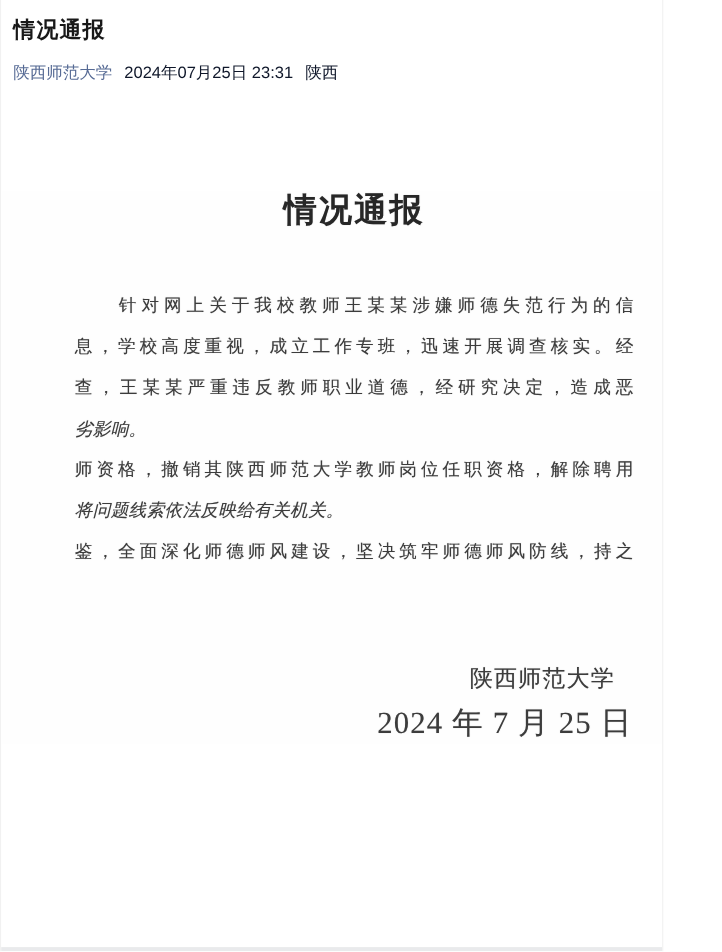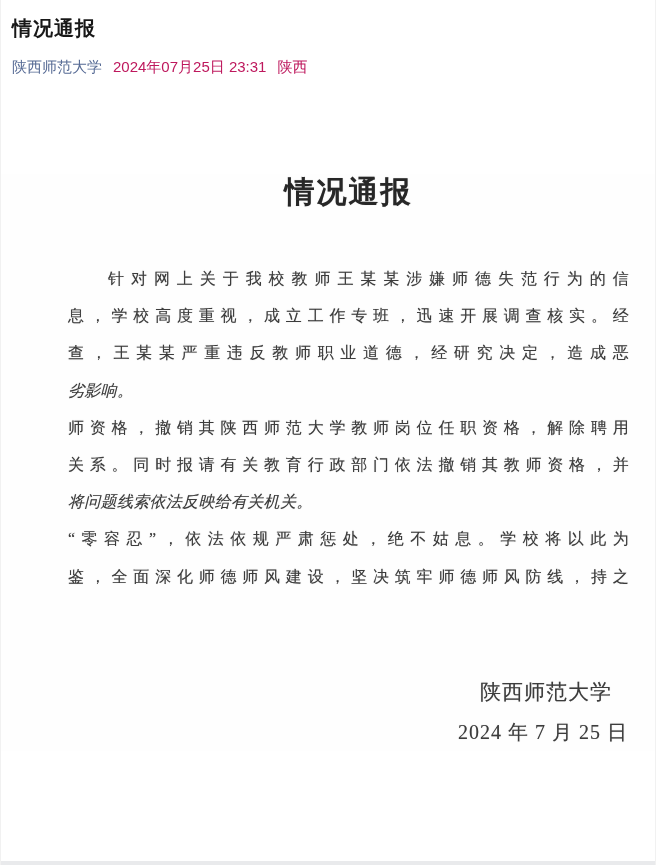--- a/index.html
+++ b/index.html
@@ -1,18 +1,18 @@
 <!DOCTYPE html>
 <html><head>
 <meta charset="utf-8">
 <style>
   html, body { margin: 0; padding: 0; background: #ffffff; }
   .screen {
     position: relative;
-    width: 656px;
+    width: 603px;
     height: 865px;
     margin: 0;
     background: #ffffff;
     overflow: hidden;
     box-sizing: border-box;
     border-left: 1px solid #f1f1f1;
     border-right: 1px solid #f1f1f1;
     font-family: "Liberation Sans", "DejaVu Sans", sans-serif;
   }
 
@@ -28,21 +28,21 @@
   .header-meta {
     margin-top: 14px;
     font-size: 15px;
     line-height: 21px;
     display: flex;
     align-items: baseline;
     gap: 11px;
     white-space: nowrap;
   }
   .source-link { color: #576b95; cursor: pointer; }
-  .meta-text { color: #be185d; }
+  .meta-text { color: #0f172a; }
 
   
   .notice {
     padding: 0 26px 0 67px;
     font-family: "Liberation Serif", "DejaVu Serif", serif;
     color: #3c3c3c;
     text-shadow: 0 0 0.7px rgba(80, 80, 80, 0.5);
     background: #fefefe;
   }
   .notice-title {
@@ -72,21 +72,21 @@
     text-align: right;
     padding-right: 17px;
     font-size: 21px;
     line-height: 37px;
     letter-spacing: 1px;
   }
   .sig-date {
     margin-top: 3px;
     text-align: right;
     padding-right: 1px;
-    font-size: 20px;
+    font-size: 28px;
     line-height: 37px;
     letter-spacing: 1px;
   }
 
   .bottom-strip {
     position: absolute;
     left: 0; right: 0; bottom: 0;
     height: 4px;
     background: #e9eaec;
   }
@@ -108,24 +108,22 @@
   <div class="notice">
     <div class="notice-title">情况通报</div>
 
     <div class="notice-body">
       <div class="doc-line first">针对网上关于我校教师王某某涉嫌师德失范行为的信</div>
       <div class="doc-line">息，学校高度重视，成立工作专班，迅速开展调查核实。经</div>
       <div class="doc-line">查，王某某严重违反教师职业道德，经研究决定，造成恶</div>
       <div class="doc-line last">劣影响。</div>
 
       <div class="doc-line">师资格，撤销其陕西师范大学教师岗位任职资格，解除聘用</div>
-      <div class="doc-line">关系。同时报请有关教育行政部门依法撤销其教师资格，并</div>
       <div class="doc-line last">将问题线索依法反映给有关机关。</div>
 
-      <div class="doc-line">“零容忍”，依法依规严肃惩处，绝不姑息。学校将以此为</div>
       <div class="doc-line">鉴，全面深化师德师风建设，坚决筑牢师德师风防线，持之</div>
     </div>
 
     <div class="sig-name">陕西师范大学</div>
     <div class="sig-date">2024 年 7 月 25 日</div>
   </div>
 
   <div class="bottom-strip"></div>
 </div>
 

